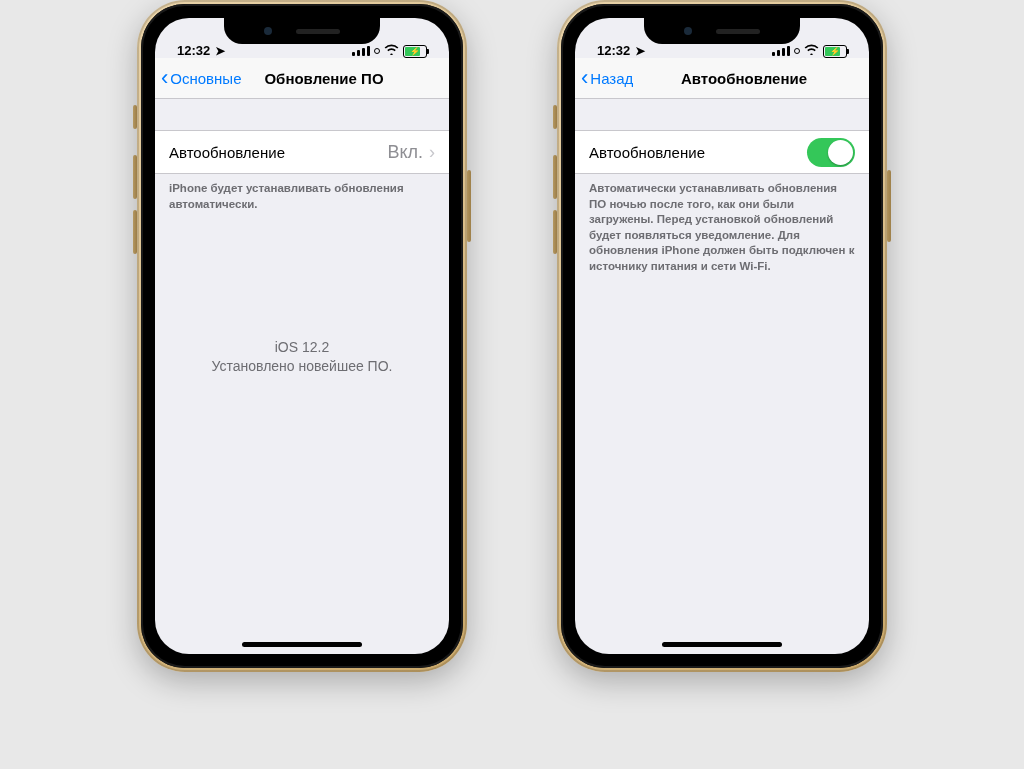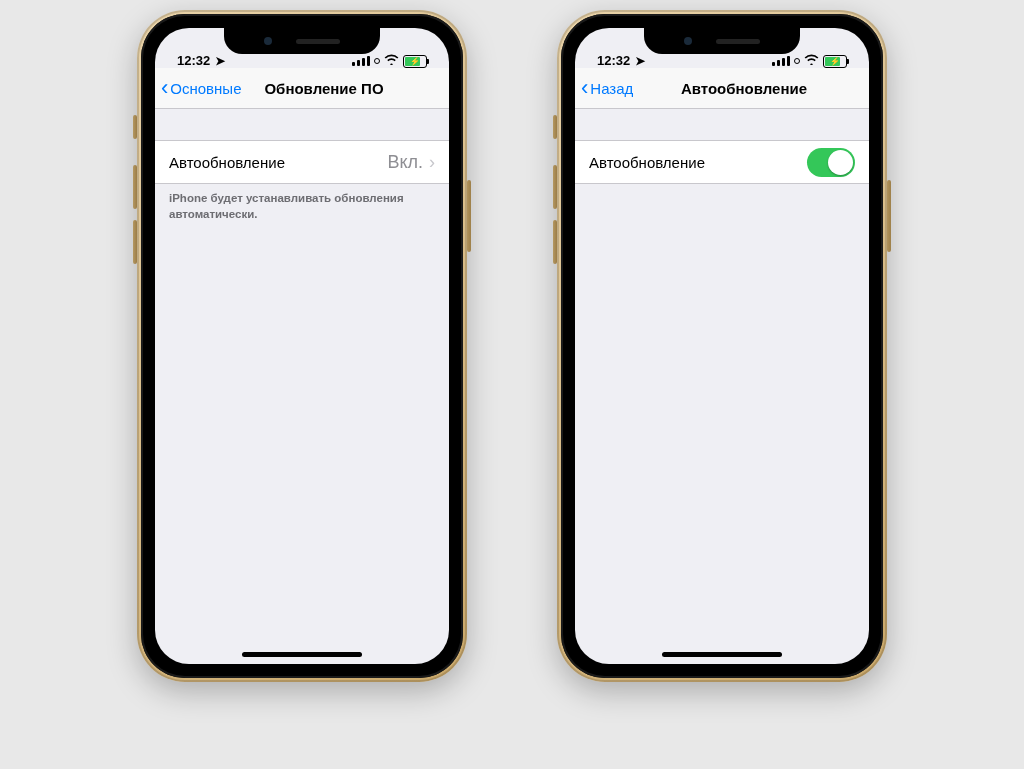--- a/index.html
+++ b/index.html
@@ -1,16 +1,16 @@
 <!DOCTYPE html>
 <html><head>
 <meta charset="utf-8">
 <style>
   html,body{margin:0;padding:0;width:1024px;height:769px;background:#e8e8e8;font-family:-apple-system,"Helvetica Neue",Helvetica,Arial,sans-serif;}
-  .stage{width:1024px;height:692px;position:relative;display:flex;justify-content:center;align-items:center;gap:90px;}
+  .stage{width:1024px;height:692px;position:relative;display:flex;justify-content:center;gap:90px;}
   .phone-wrap{position:relative;width:330px;height:672px;}
   .phone-frame{position:absolute;inset:0;border-radius:48px;background:linear-gradient(145deg,#e8d2a8,#caa86a);box-shadow:0 10px 30px rgba(0,0,0,.25),inset 0 0 0 2px rgba(0,0,0,.15);}
   .phone-inner{position:absolute;inset:4px;border-radius:44px;background:#000;box-shadow:inset 0 0 0 2px #1a1a1a;}
   .screen{position:absolute;inset:14px;border-radius:34px;background:#efeff4;overflow:hidden;}
   .notch{position:absolute;top:0;left:50%;transform:translateX(-50%);width:156px;height:26px;background:#000;border-bottom-left-radius:18px;border-bottom-right-radius:18px;z-index:20;display:flex;justify-content:center;align-items:center;gap:24px;}
   .notch .speaker{width:44px;height:5px;background:#222;border-radius:3px;}
   .notch .cam{width:8px;height:8px;background:#1a2a3a;border-radius:50%;}
   .side-btn{position:absolute;background:linear-gradient(90deg,#c9a96c,#b08e52);border-radius:2px;}
   .btn-silence{left:-4px;top:105px;width:4px;height:24px;}
   .btn-volup{left:-4px;top:155px;width:4px;height:44px;}
@@ -104,20 +104,24 @@
           </div>
 
           <div class="content">
             <div class="group-spacer"></div>
             <div class="cell">
               <span class="label">Автообновление</span>
               <span class="value">Вкл.</span>
               <span class="disclosure">›</span>
             </div>
             <div class="footer">iPhone будет устанавливать обновления автоматически.</div>
+            <div class="center-block">
+              <div>iOS 12.2</div>
+              <div>Установлено новейшее ПО.</div>
+            </div>
           </div>
 
           <div class="home-bar"></div>
         </div>
       </div>
     </div>
   </div>
 
   <div class="phone-wrap">
     <div class="side-btn btn-silence"></div>
@@ -166,20 +170,21 @@
           </div>
 
           <div class="content">
             <div class="group-spacer"></div>
             <div class="cell">
               <span class="label">Автообновление</span>
               <span class="switch">
                   <span class="knob"></span>
                 </span>
             </div>
+            <div class="footer">Автоматически устанавливать обновления ПО ночью после того, как они были загружены. Перед установкой обновлений будет появляться уведомление. Для обновления iPhone должен быть подключен к источнику питания и сети Wi-Fi.</div>
           </div>
 
           <div class="home-bar"></div>
         </div>
       </div>
     </div>
   </div>
 
 </div>
 

